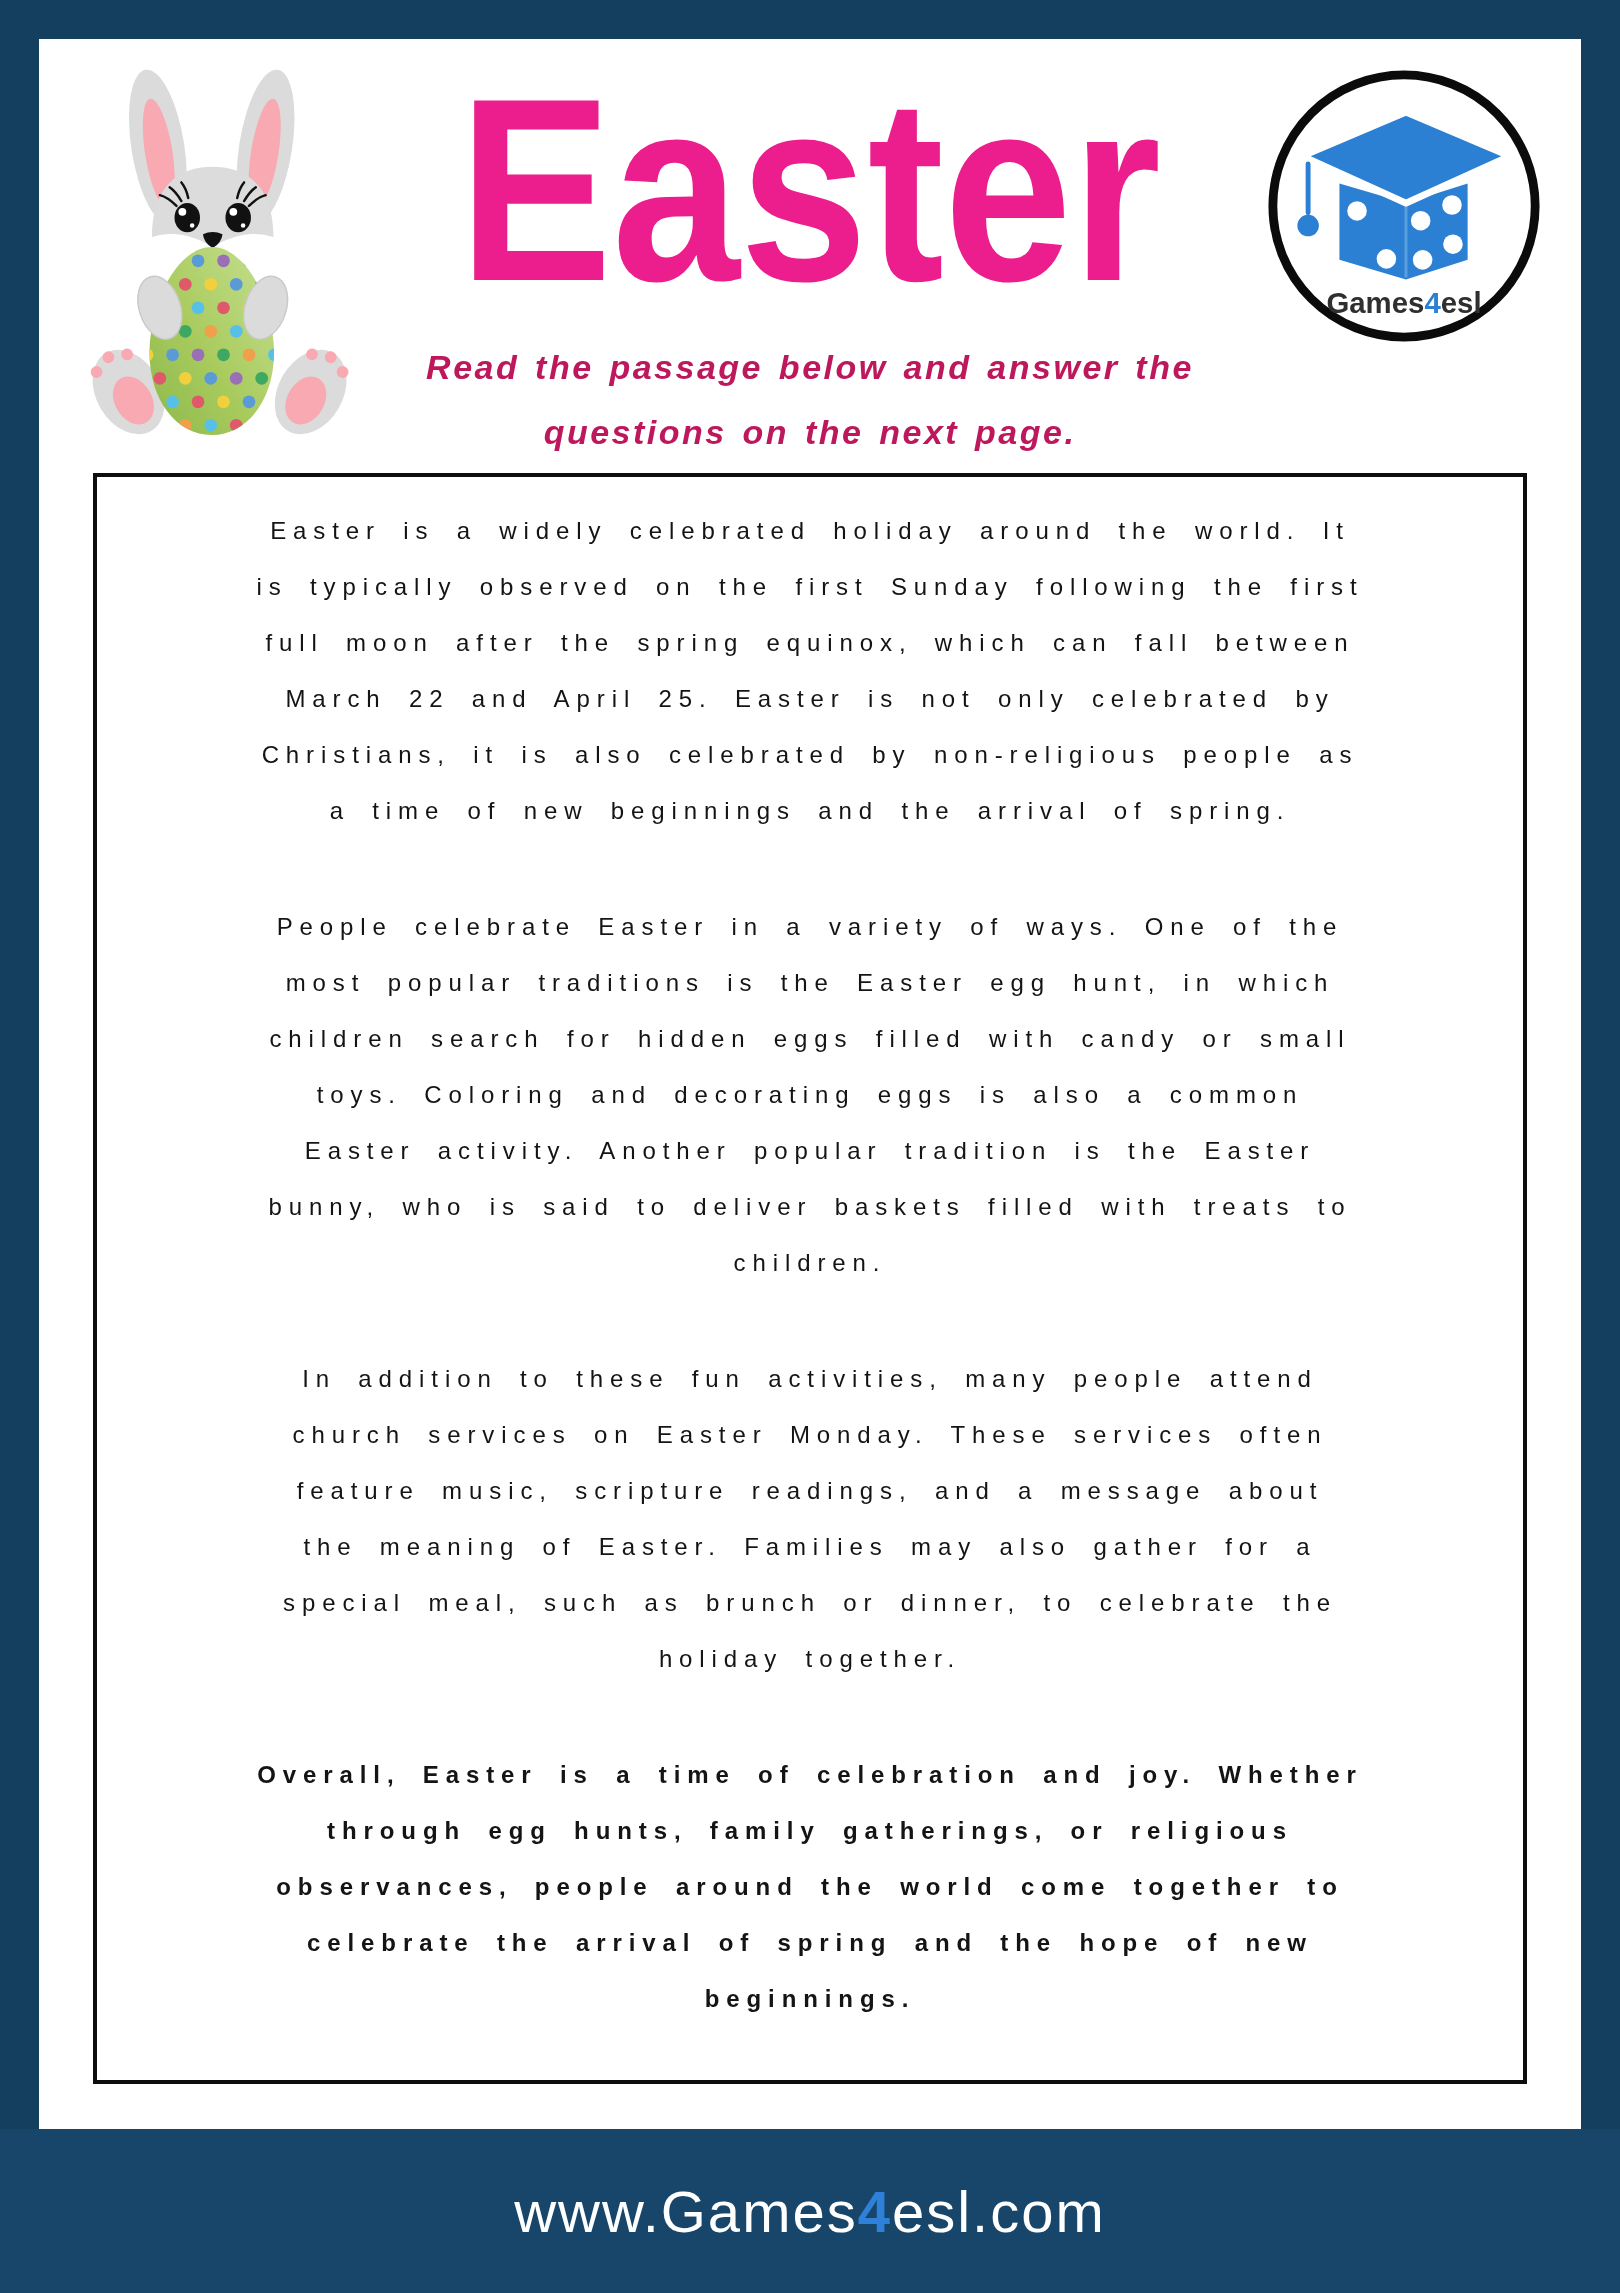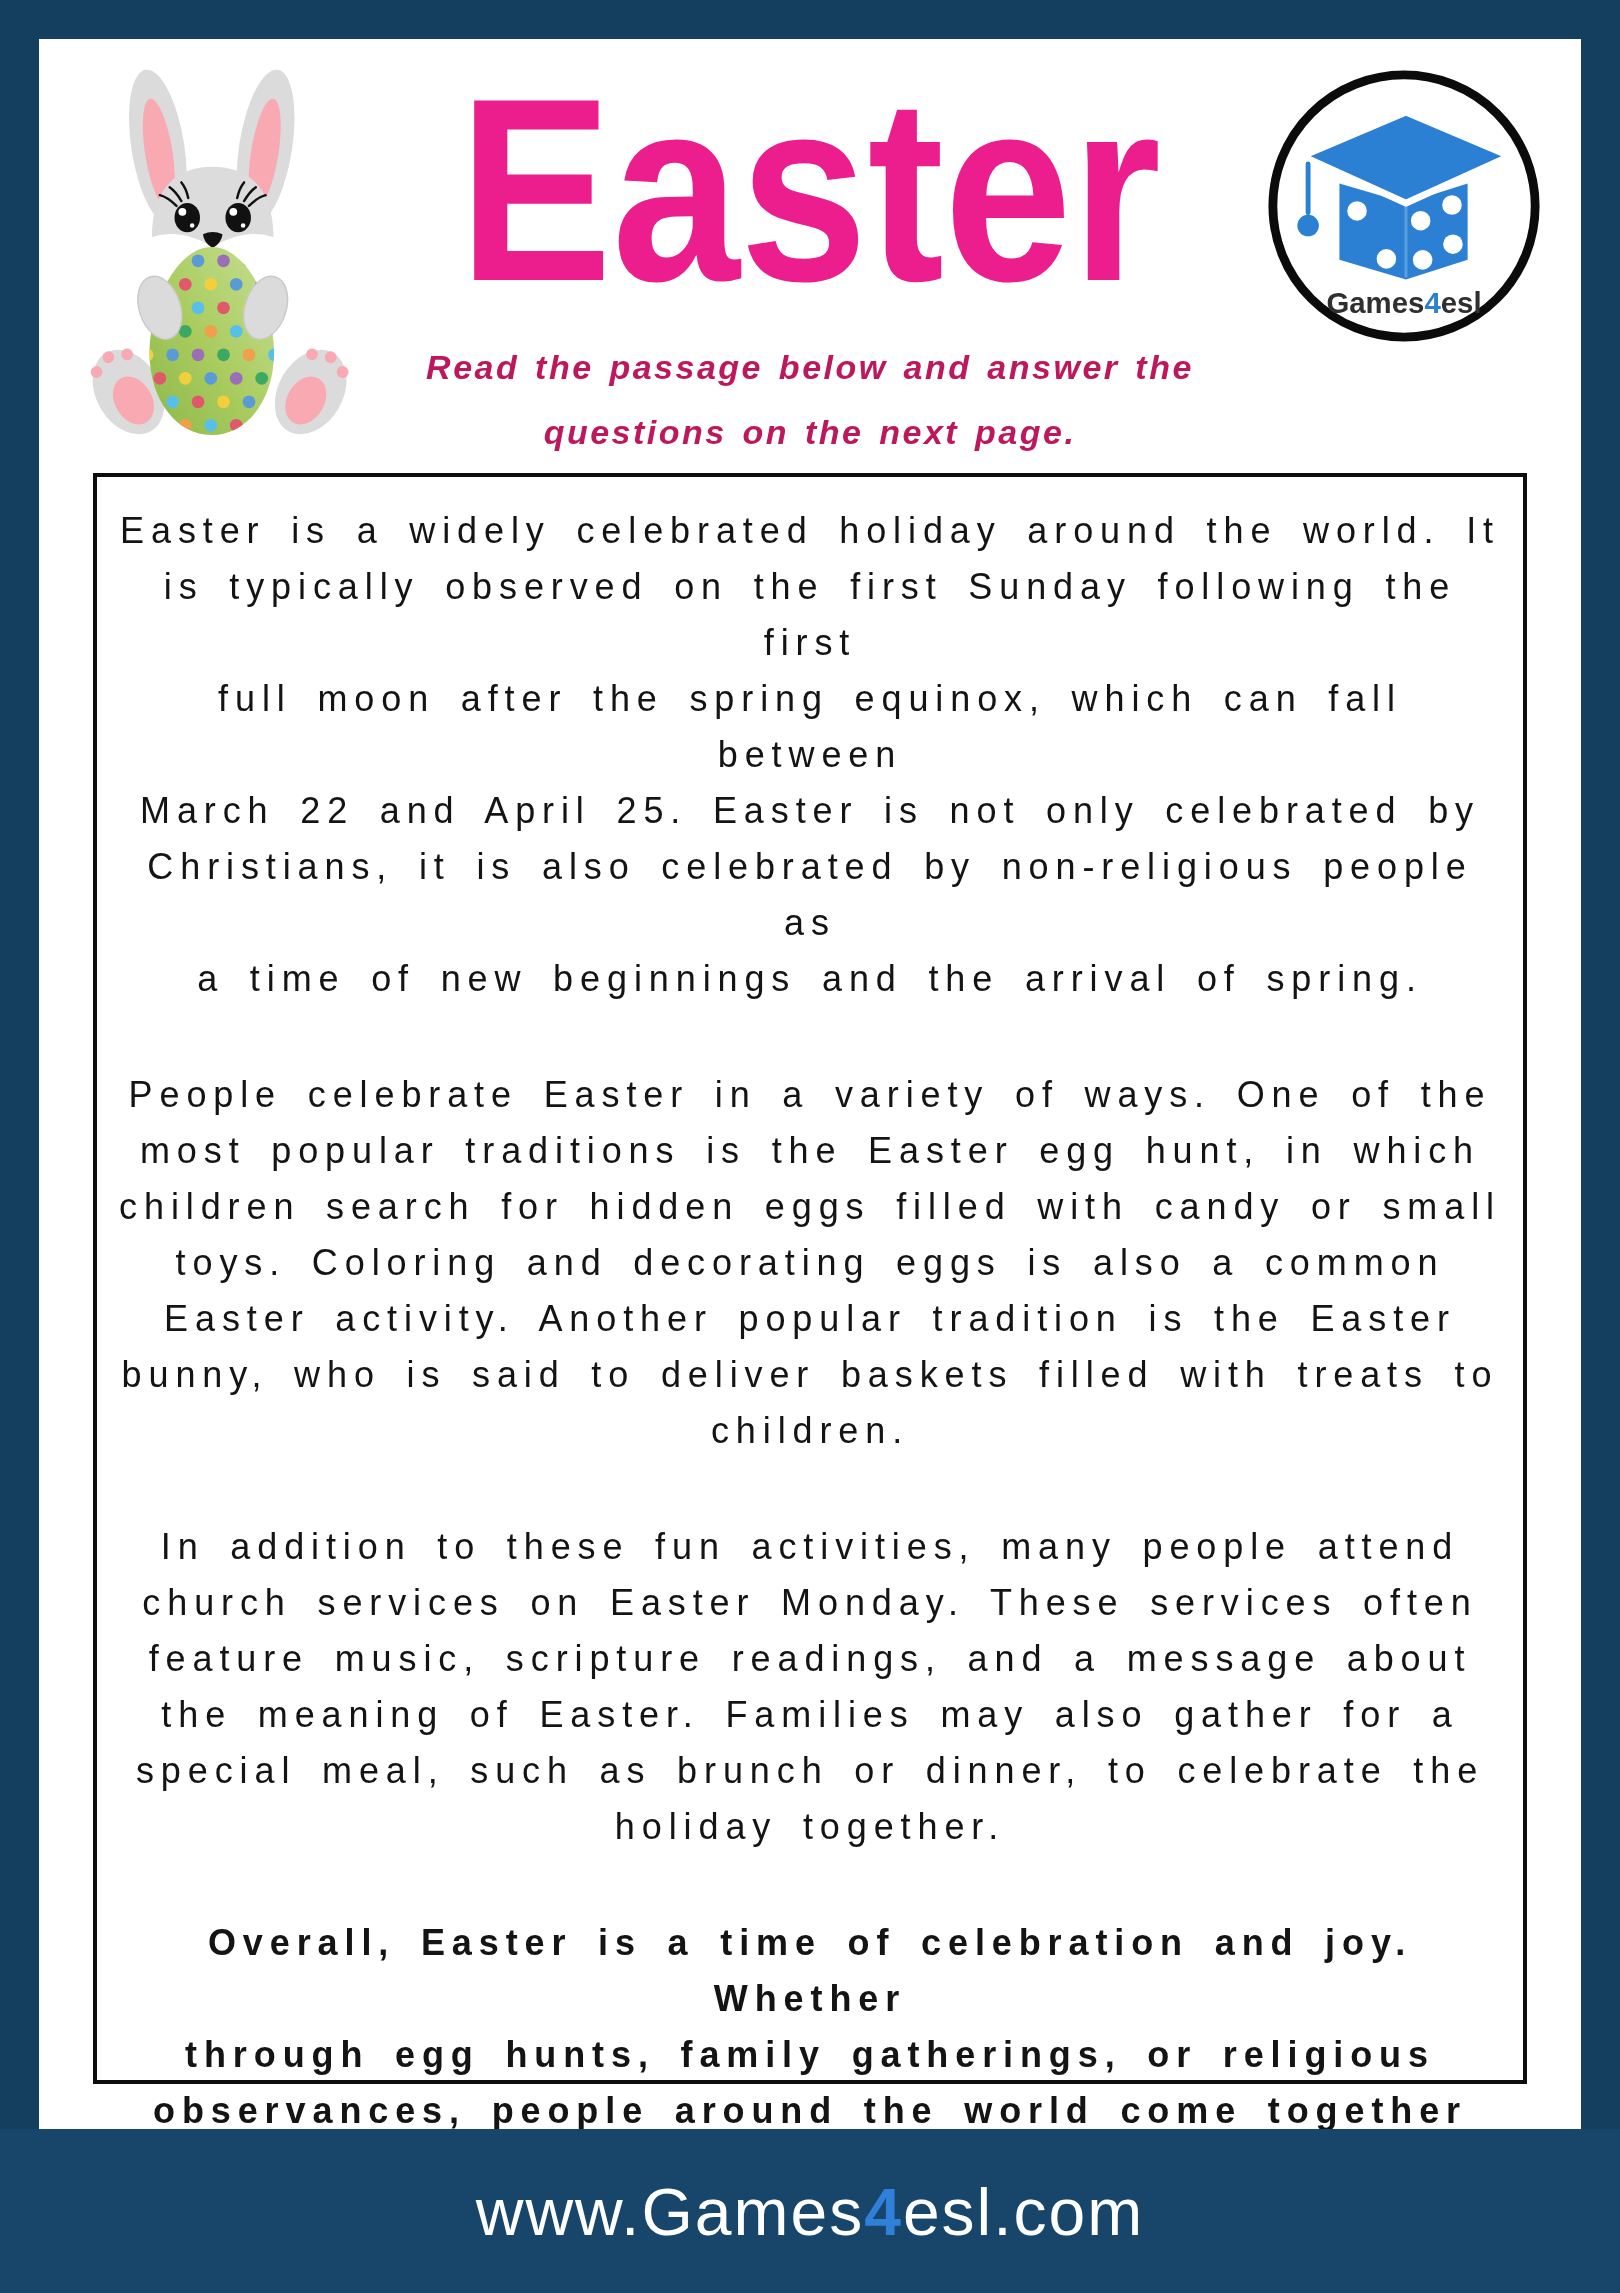--- a/index.html
+++ b/index.html
@@ -30,33 +30,33 @@
   .logo{position:absolute;left:1228px;top:29px;width:276px;height:278px;overflow:visible;}
   
   .passage-box{
     position:absolute;left:54px;top:434px;width:1434px;height:1611px;
     box-sizing:border-box;border:4.9px solid #0d0d0d;background:#ffffff;
     padding:25.5px 21.6px;
   }
   .passage-para{
     margin:0 0 60px 0;
     text-align:center;white-space:pre-line;
-    font-size:36px;line-height:56px;
+    font-size:24px;line-height:56px;
     letter-spacing:6.9px;word-spacing:8.8px;
     color:#141414;
   }
   .passage-para:last-child{margin-bottom:0;font-weight:bold;}
   
   .footer{
     position:absolute;left:0;top:2129px;width:1620px;height:165px;
     background:#17466A;
     display:flex;align-items:center;justify-content:center;
   }
   .footer-url{
-    font-size:66px;letter-spacing:2px;color:#ffffff;font-weight:400;
+    font-size:58px;letter-spacing:2px;color:#ffffff;font-weight:400;
     white-space:nowrap;
   }
   .footer-url .four{color:#2E80D9;font-weight:bold;}
 </style>
 </head>
 <body>
 
 <div class="white-area">
 
   <svg class="bunny" viewBox="0 0 266 390" xmlns="http://www.w3.org/2000/svg" aria-hidden="true">

